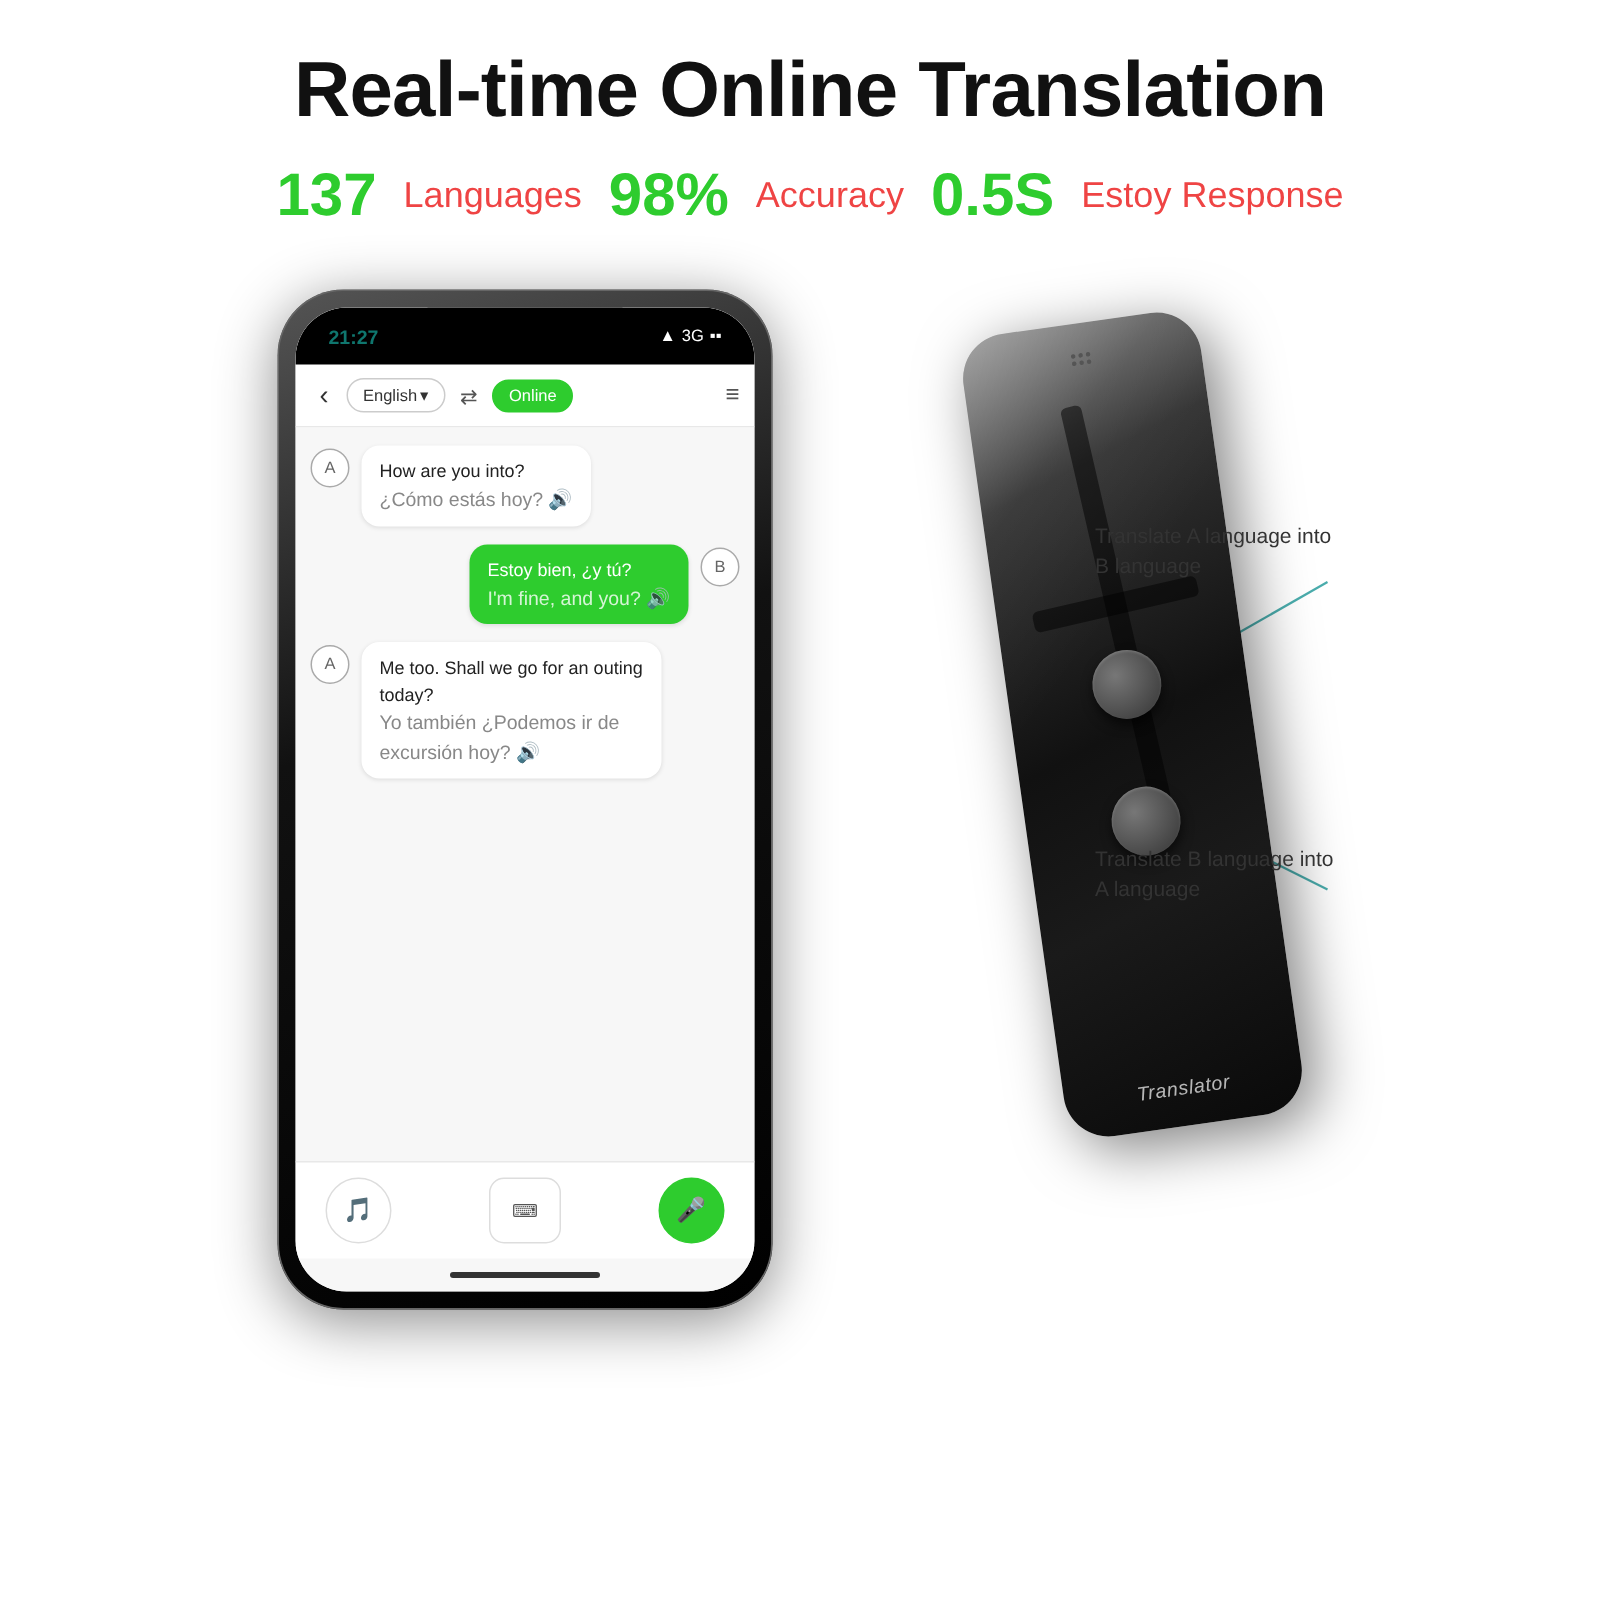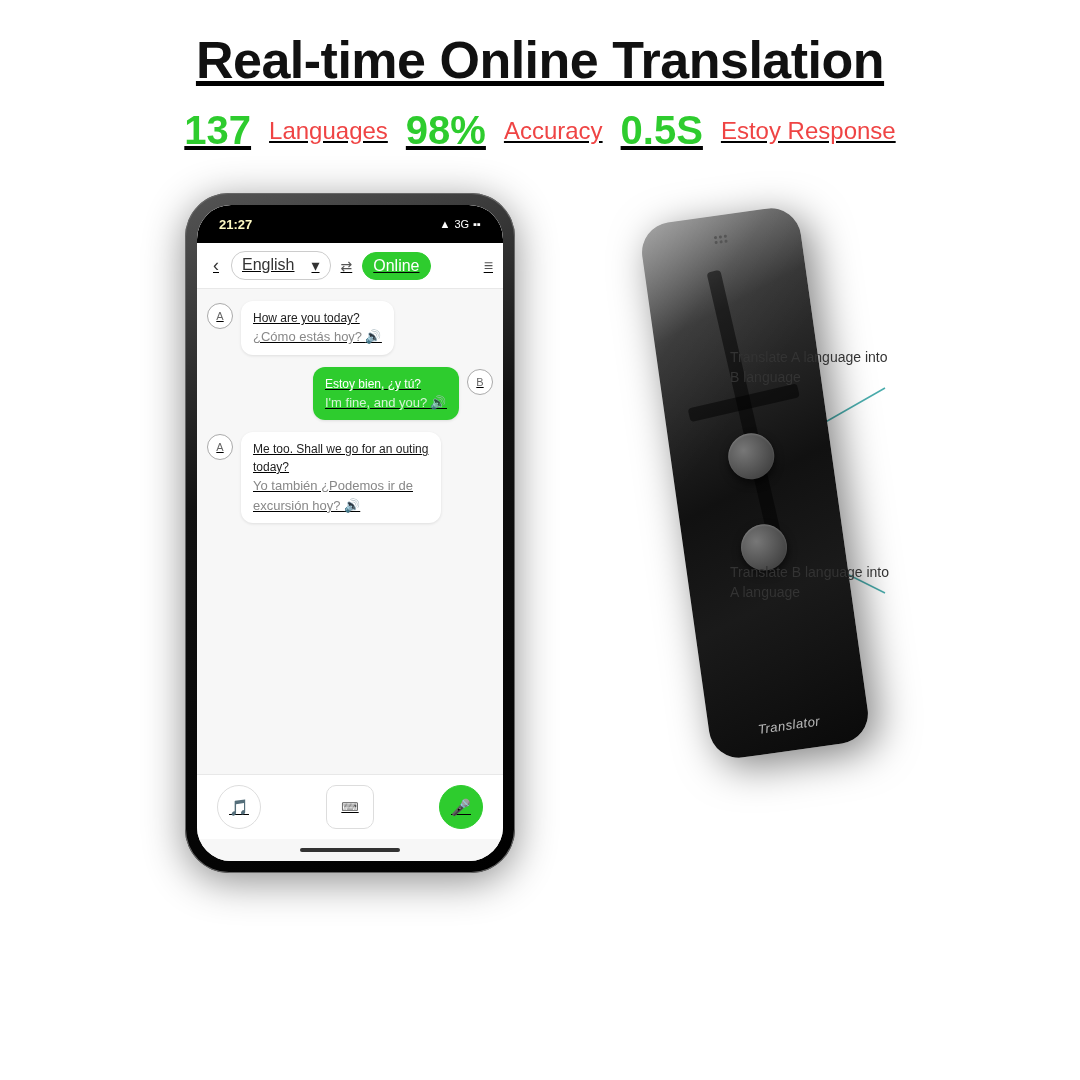--- a/index.html
+++ b/index.html
@@ -13,21 +13,20 @@
     }
 
     .page-wrapper {
       width: 1080px;
       height: 1080px;
       background: #fff;
       display: flex;
       flex-direction: column;
       align-items: center;
       padding: 30px 40px 20px;
-      text-decoration: underline;
     }
 
     .main-title {
       font-size: 52px;
       font-weight: 900;
       color: #111;
       text-align: center;
       margin-bottom: 18px;
       letter-spacing: -0.5px;
     }
@@ -107,21 +106,21 @@
       top: 0;
       left: 50%;
       transform: translateX(-50%);
       width: 130px;
       height: 28px;
       background: #000;
       border-radius: 0 0 18px 18px;
     }
 
     .status-time {
-      color: #fef9c3;
+      color: #0f766e;
       font-size: 13px;
       font-weight: 600;
       z-index: 2;
     }
 
     .status-icons {
       color: #fff;
       font-size: 11px;
       z-index: 2;
       display: flex;
@@ -143,24 +142,25 @@
       color: #333;
       font-size: 18px;
       padding: 2px 6px;
     }
 
     .lang-btn {
       background: #fff;
       border: 1px solid #ccc;
       border-radius: 14px;
       padding: 4px 10px;
-      font-size: 16px;
+      font-size: 11px;
       color: #333;
       display: flex;
-      gap: 17px;
+      align-items: center;
+      gap: 2px;
     }
 
     .lang-btn.green {
       background: #2ecc2e;
       border-color: #2ecc2e;
       color: #fff;
     }
 
     .swap-btn {
       color: #555;
@@ -474,21 +474,21 @@
               <span>Online</span>
             </div>
             <span class="menu-btn">≡</span>
           </div>
 
           <div class="chat-area">
 
             <div class="chat-msg">
               <div class="avatar">A</div>
               <div class="bubble">
-                <div>How are you today?</div>
+                <div>How are you into?</div>
                 <div class="translation">¿Cómo estás hoy? <span>🔊</span></div>
               </div>
             </div>
 
             <div class="chat-msg right">
               <div class="avatar">B</div>
               <div class="bubble green">
                 <div>Estoy bien, ¿y tú?</div>
                 <div class="translation">I'm fine, and you? <span>🔊</span></div>
               </div>

